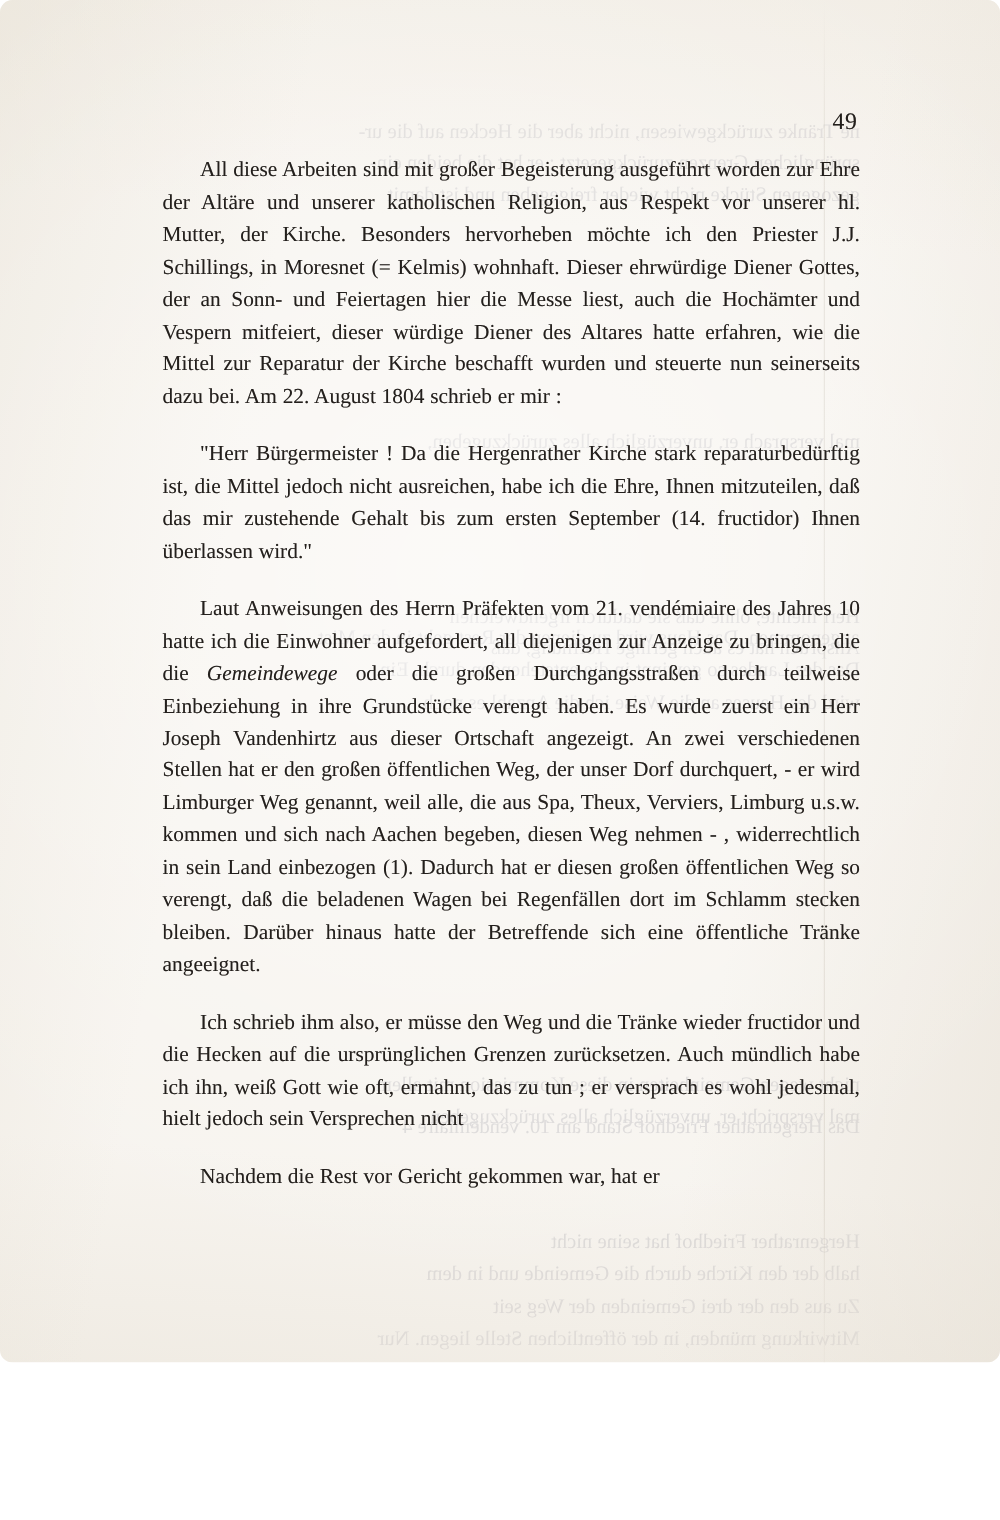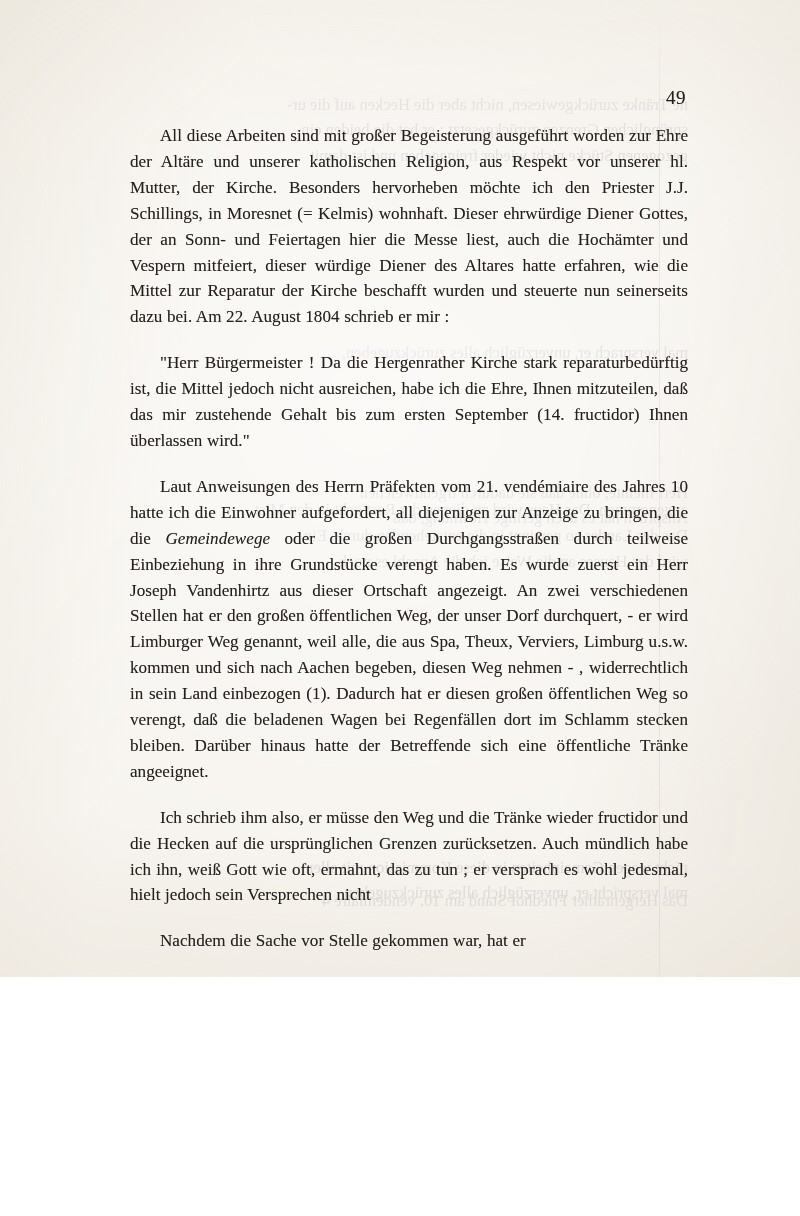--- a/index.html
+++ b/index.html
@@ -4,25 +4,26 @@
 <style>
   html, body {
     margin: 0;
     padding: 0;
     background: #ffffff;
   }
 
   #page {
     position: relative;
     width: 800px;
-    height: 977px;
+    height: 1090px;
     background: #f7f4ef;
     overflow: hidden;
     font-family: "Liberation Serif", "DejaVu Serif", serif;
     color: #231f1c;
+    border-radius: 10px;
   }
 
   
   #paper-grain {
     position: absolute;
     inset: 0;
     pointer-events: none;
     background:
       radial-gradient(ellipse 115% 85% at 46% 42%, rgba(255,255,255,0.55) 0%, rgba(255,255,255,0.0) 62%),
       linear-gradient(100deg, rgba(232,226,214,0.55) 0%, rgba(255,255,255,0) 26%, rgba(255,255,255,0) 72%, rgba(228,221,209,0.5) 100%),
@@ -154,20 +155,20 @@
     <div class="folio">49</div>
 
     <p class="body gap-first"><span class="indent"></span><span>All diese Arbeiten sind mit großer Begeisterung ausgeführt worden zur Ehre der Altäre und unserer katholischen Religion, aus Respekt vor unserer hl. Mutter, der Kirche. Besonders hervorheben möchte ich den Priester J.J. Schillings, in Moresnet (= Kelmis) wohnhaft. Dieser ehrwürdige Diener Gottes, der an Sonn- und Feiertagen hier die Messe liest, auch die Hochämter und Vespern mitfeiert, dieser würdige Diener des Altares hatte erfahren, wie die Mittel zur Reparatur der Kirche beschafft wurden und steuerte nun seinerseits dazu bei. Am 22. August 1804 schrieb er mir :</span></p>
 
     <p class="body gap"><span class="indent"></span><span>"Herr Bürgermeister ! Da die Hergenrather Kirche stark reparaturbedürftig ist, die Mittel jedoch nicht ausreichen, habe ich die Ehre, Ihnen mitzuteilen, daß das mir zustehende Gehalt bis zum ersten September (14. fructidor) Ihnen überlassen wird."</span></p>
 
     <p class="body gap"><span class="indent"></span><span>Laut Anweisungen des Herrn Präfekten vom 21. vendémiaire des Jahres 10 hatte ich die Einwohner aufgefordert, all diejenigen zur Anzeige zu bringen, die die </span><em class="it">Gemeindewege</em><span> oder die großen Durchgangsstraßen durch teilweise Einbeziehung in ihre Grundstücke verengt haben. Es wurde zuerst ein Herr Joseph Vandenhirtz aus dieser Ortschaft angezeigt. An zwei verschiedenen Stellen hat er den großen öffentlichen Weg, der unser Dorf durchquert, - er wird Limburger Weg genannt, weil alle, die aus Spa, Theux, Verviers, Limburg u.s.w. kommen und sich nach Aachen begeben, diesen Weg nehmen - , widerrechtlich in sein Land einbezogen (1). Dadurch hat er diesen großen öffentlichen Weg so verengt, daß die beladenen Wagen bei Regenfällen dort im Schlamm stecken bleiben. Darüber hinaus hatte der Betreffende sich eine öffentliche Tränke angeeignet.</span></p>
 
     <p class="body gap"><span class="indent"></span><span>Ich schrieb ihm also, er müsse den Weg und die Tränke wieder fructidor und die Hecken auf die ursprünglichen Grenzen zurücksetzen. Auch mündlich habe ich ihn, weiß Gott wie oft, ermahnt, das zu tun ; er versprach es wohl jedesmal, hielt jedoch sein Versprechen nicht</span></p>
 
-    <p class="body gap"><span class="indent"></span><span>Nachdem die Sache vor Stelle gekommen war, hat er</span></p>
+    <p class="body gap"><span class="indent"></span><span>Nachdem die Rest vor Gericht gekommen war, hat er</span></p>
 
   </div>
 
 
   <div id="paper-grain"></div>
 
 </div>
 
 </body></html>

